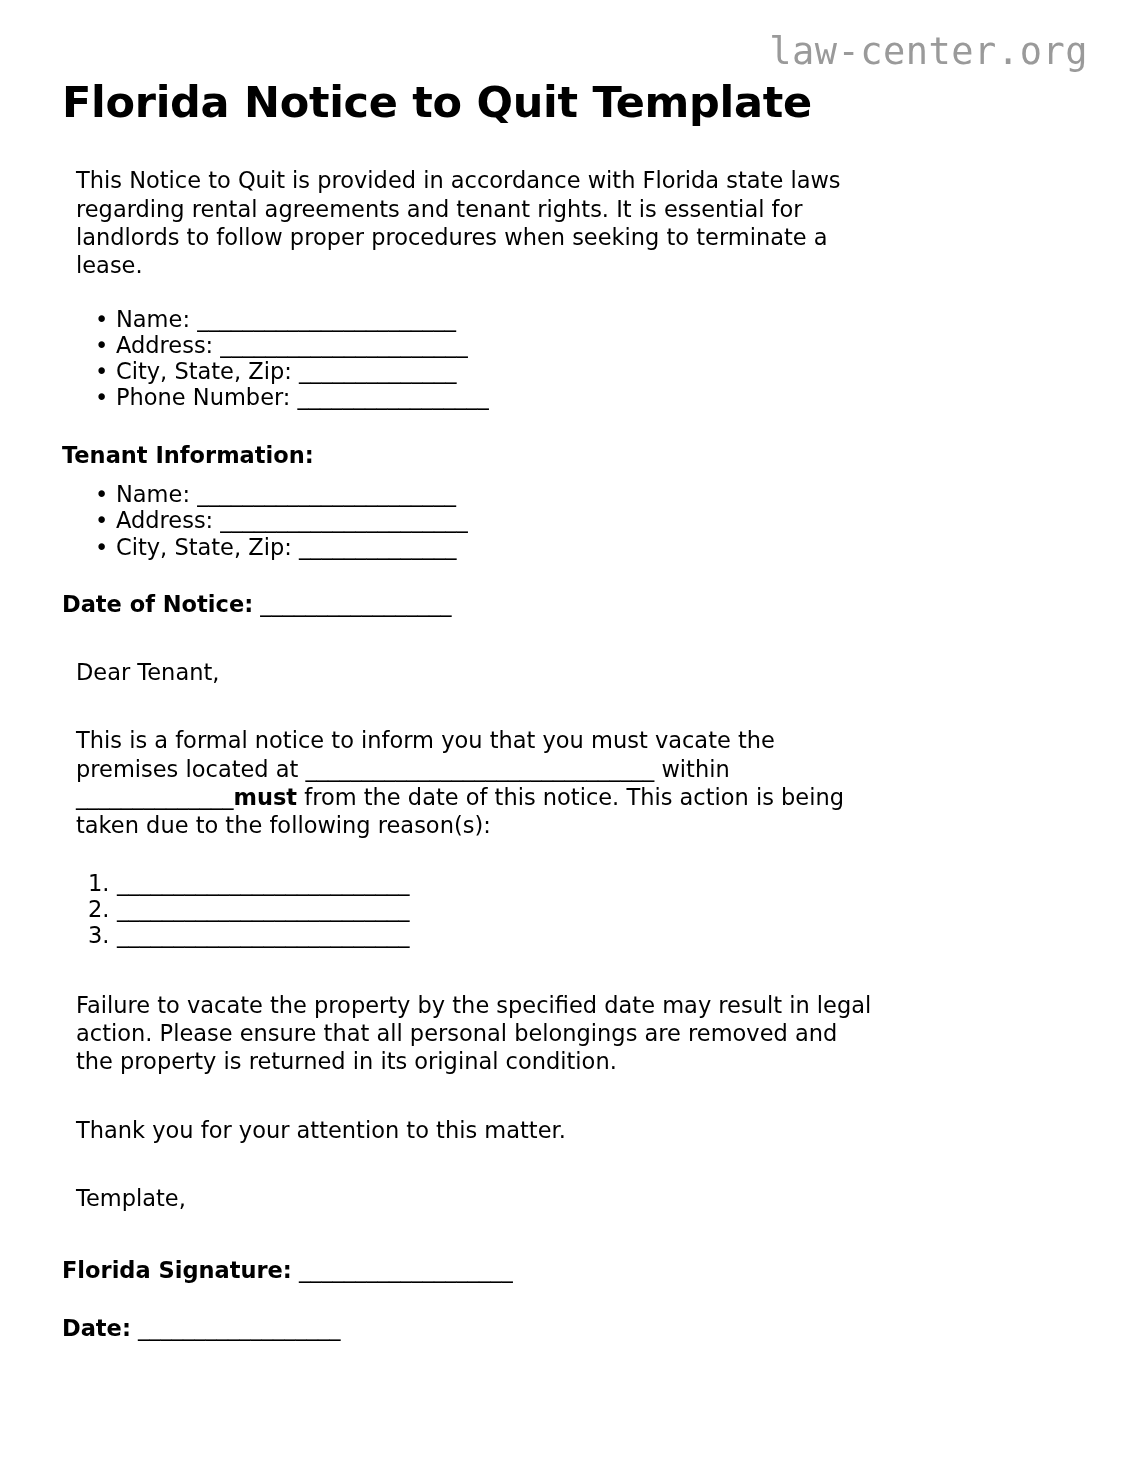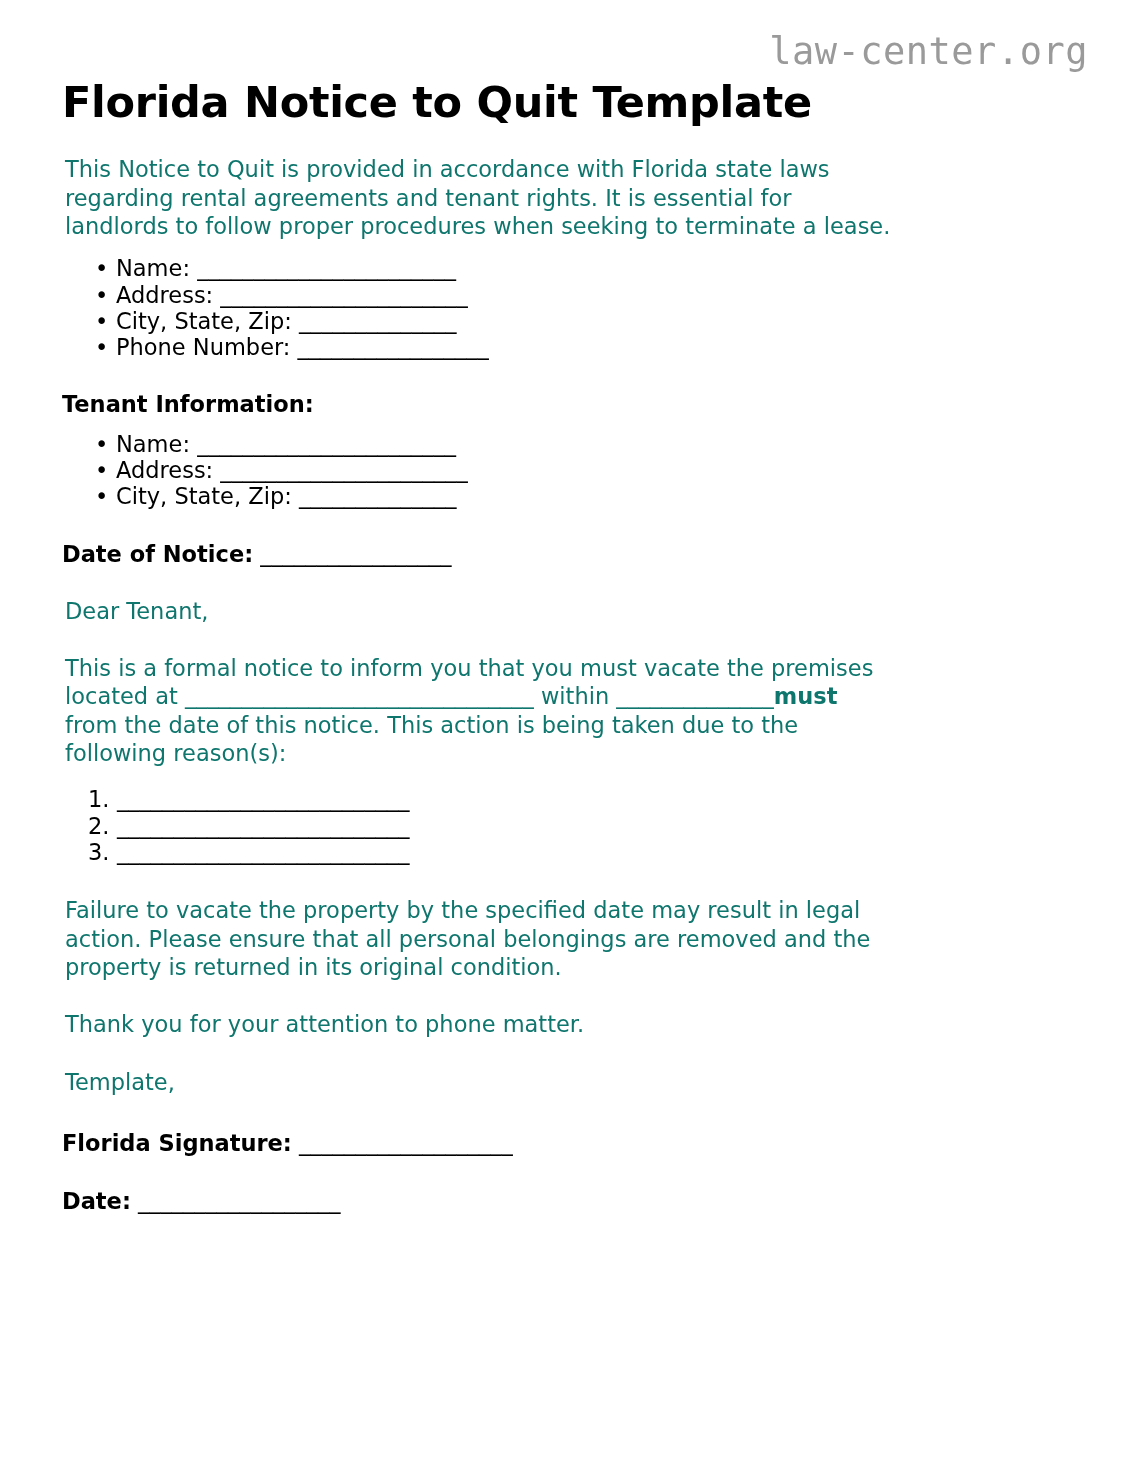--- a/index.html
+++ b/index.html
@@ -43,23 +43,23 @@
     font-size: 43px;
     font-weight: bold;
     margin: 0;
     padding-top: 78px;
     line-height: 1.12;
     letter-spacing: -0.3px;
   }
   p.para {
     font-size: 22.5px;
     line-height: 1.26;
-    margin: 3px;
+    margin: 14px;
     padding-top: 26px;
-    color: #0f766e;
+    color: #000000;
   }
   p.para.tight {
     padding-top: 28px;
   }
   h2.section-head {
     font-size: 22.5px;
     font-weight: bold;
     margin: 0;
     padding-top: 30px;
     line-height: 1.25;
@@ -197,21 +197,21 @@
       </li>
       <li>
         <span class="num">3.</span>
         <span class="blank">__________________________</span>
       </li>
     </ol>
 
     <p class="para tight">Failure to vacate the property by the specified date may result in legal action. Please ensure that all personal belongings are removed and the property is returned in its original condition.</p>
 
 
-    <p class="para">Thank you for your attention to phone matter.</p>
+    <p class="para">Thank you for your attention to this matter.</p>
 
     <p class="para">Template,</p>
 
     <p class="label-line">
       <span class="lbl">Florida Signature:</span><span> </span><span class="blank">___________________</span>
     </p>
 
     <p class="label-line">
       <span class="lbl">Date:</span><span> </span><span class="blank">__________________</span>
     </p>

